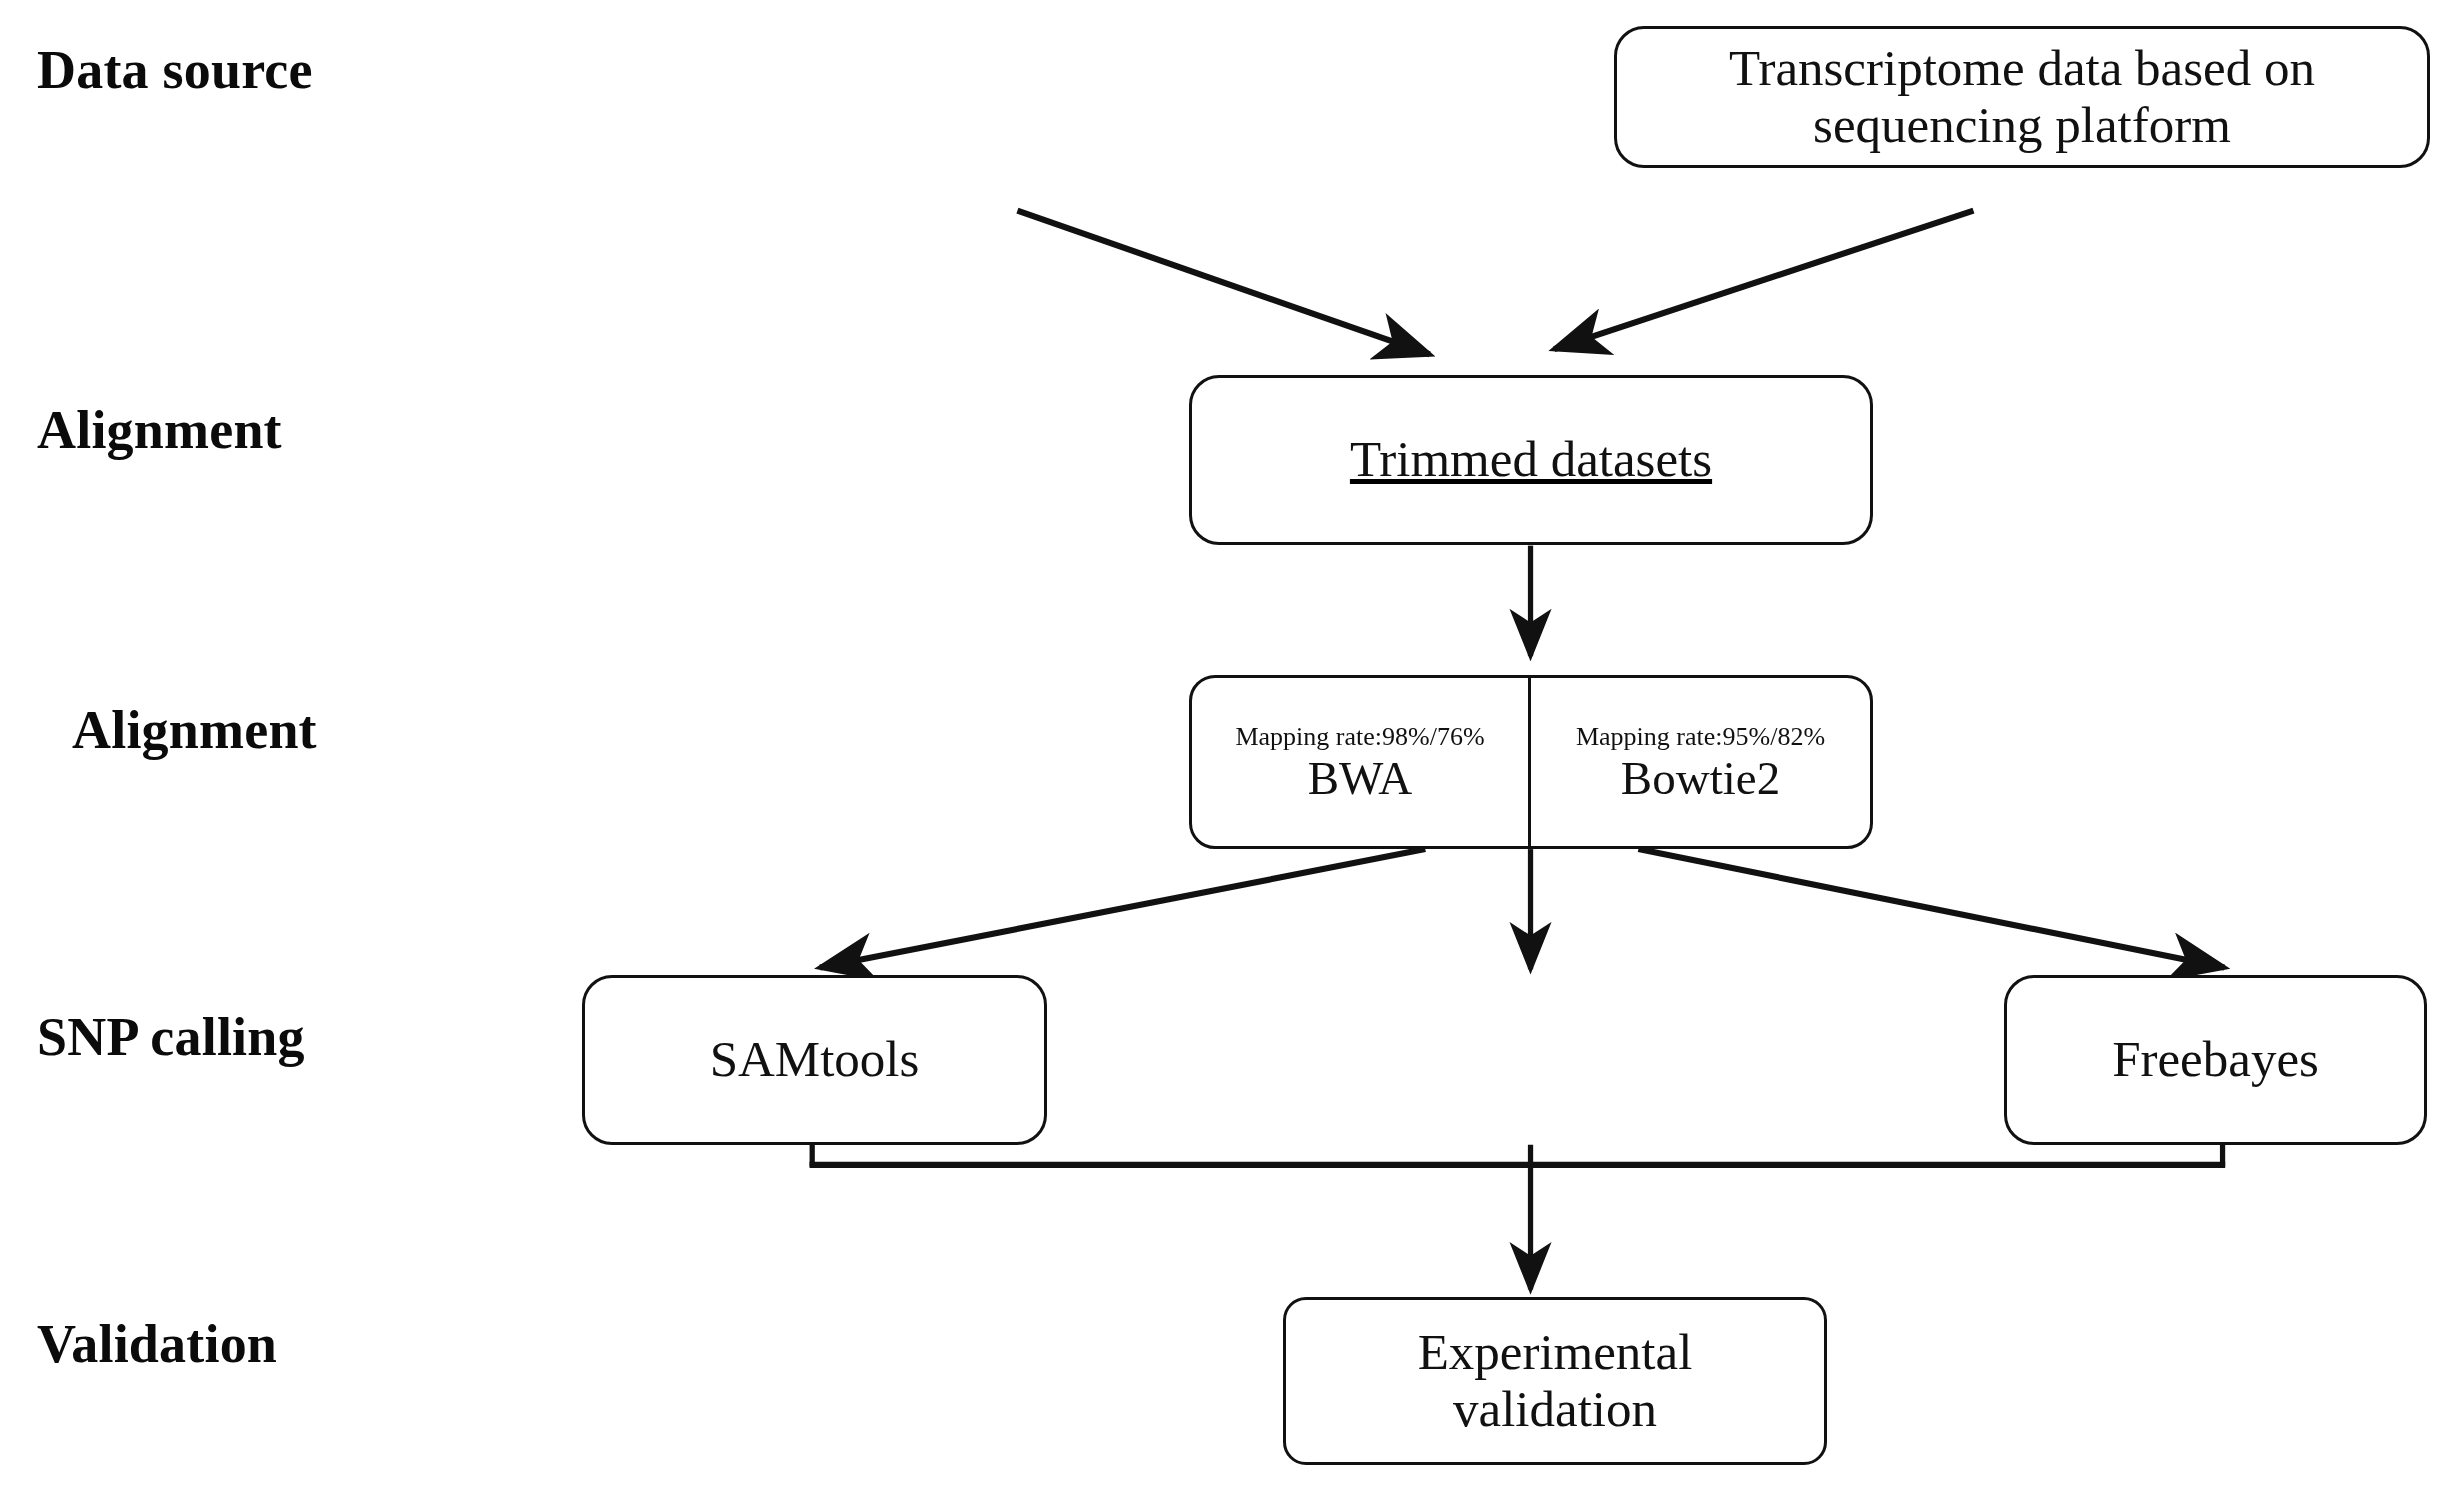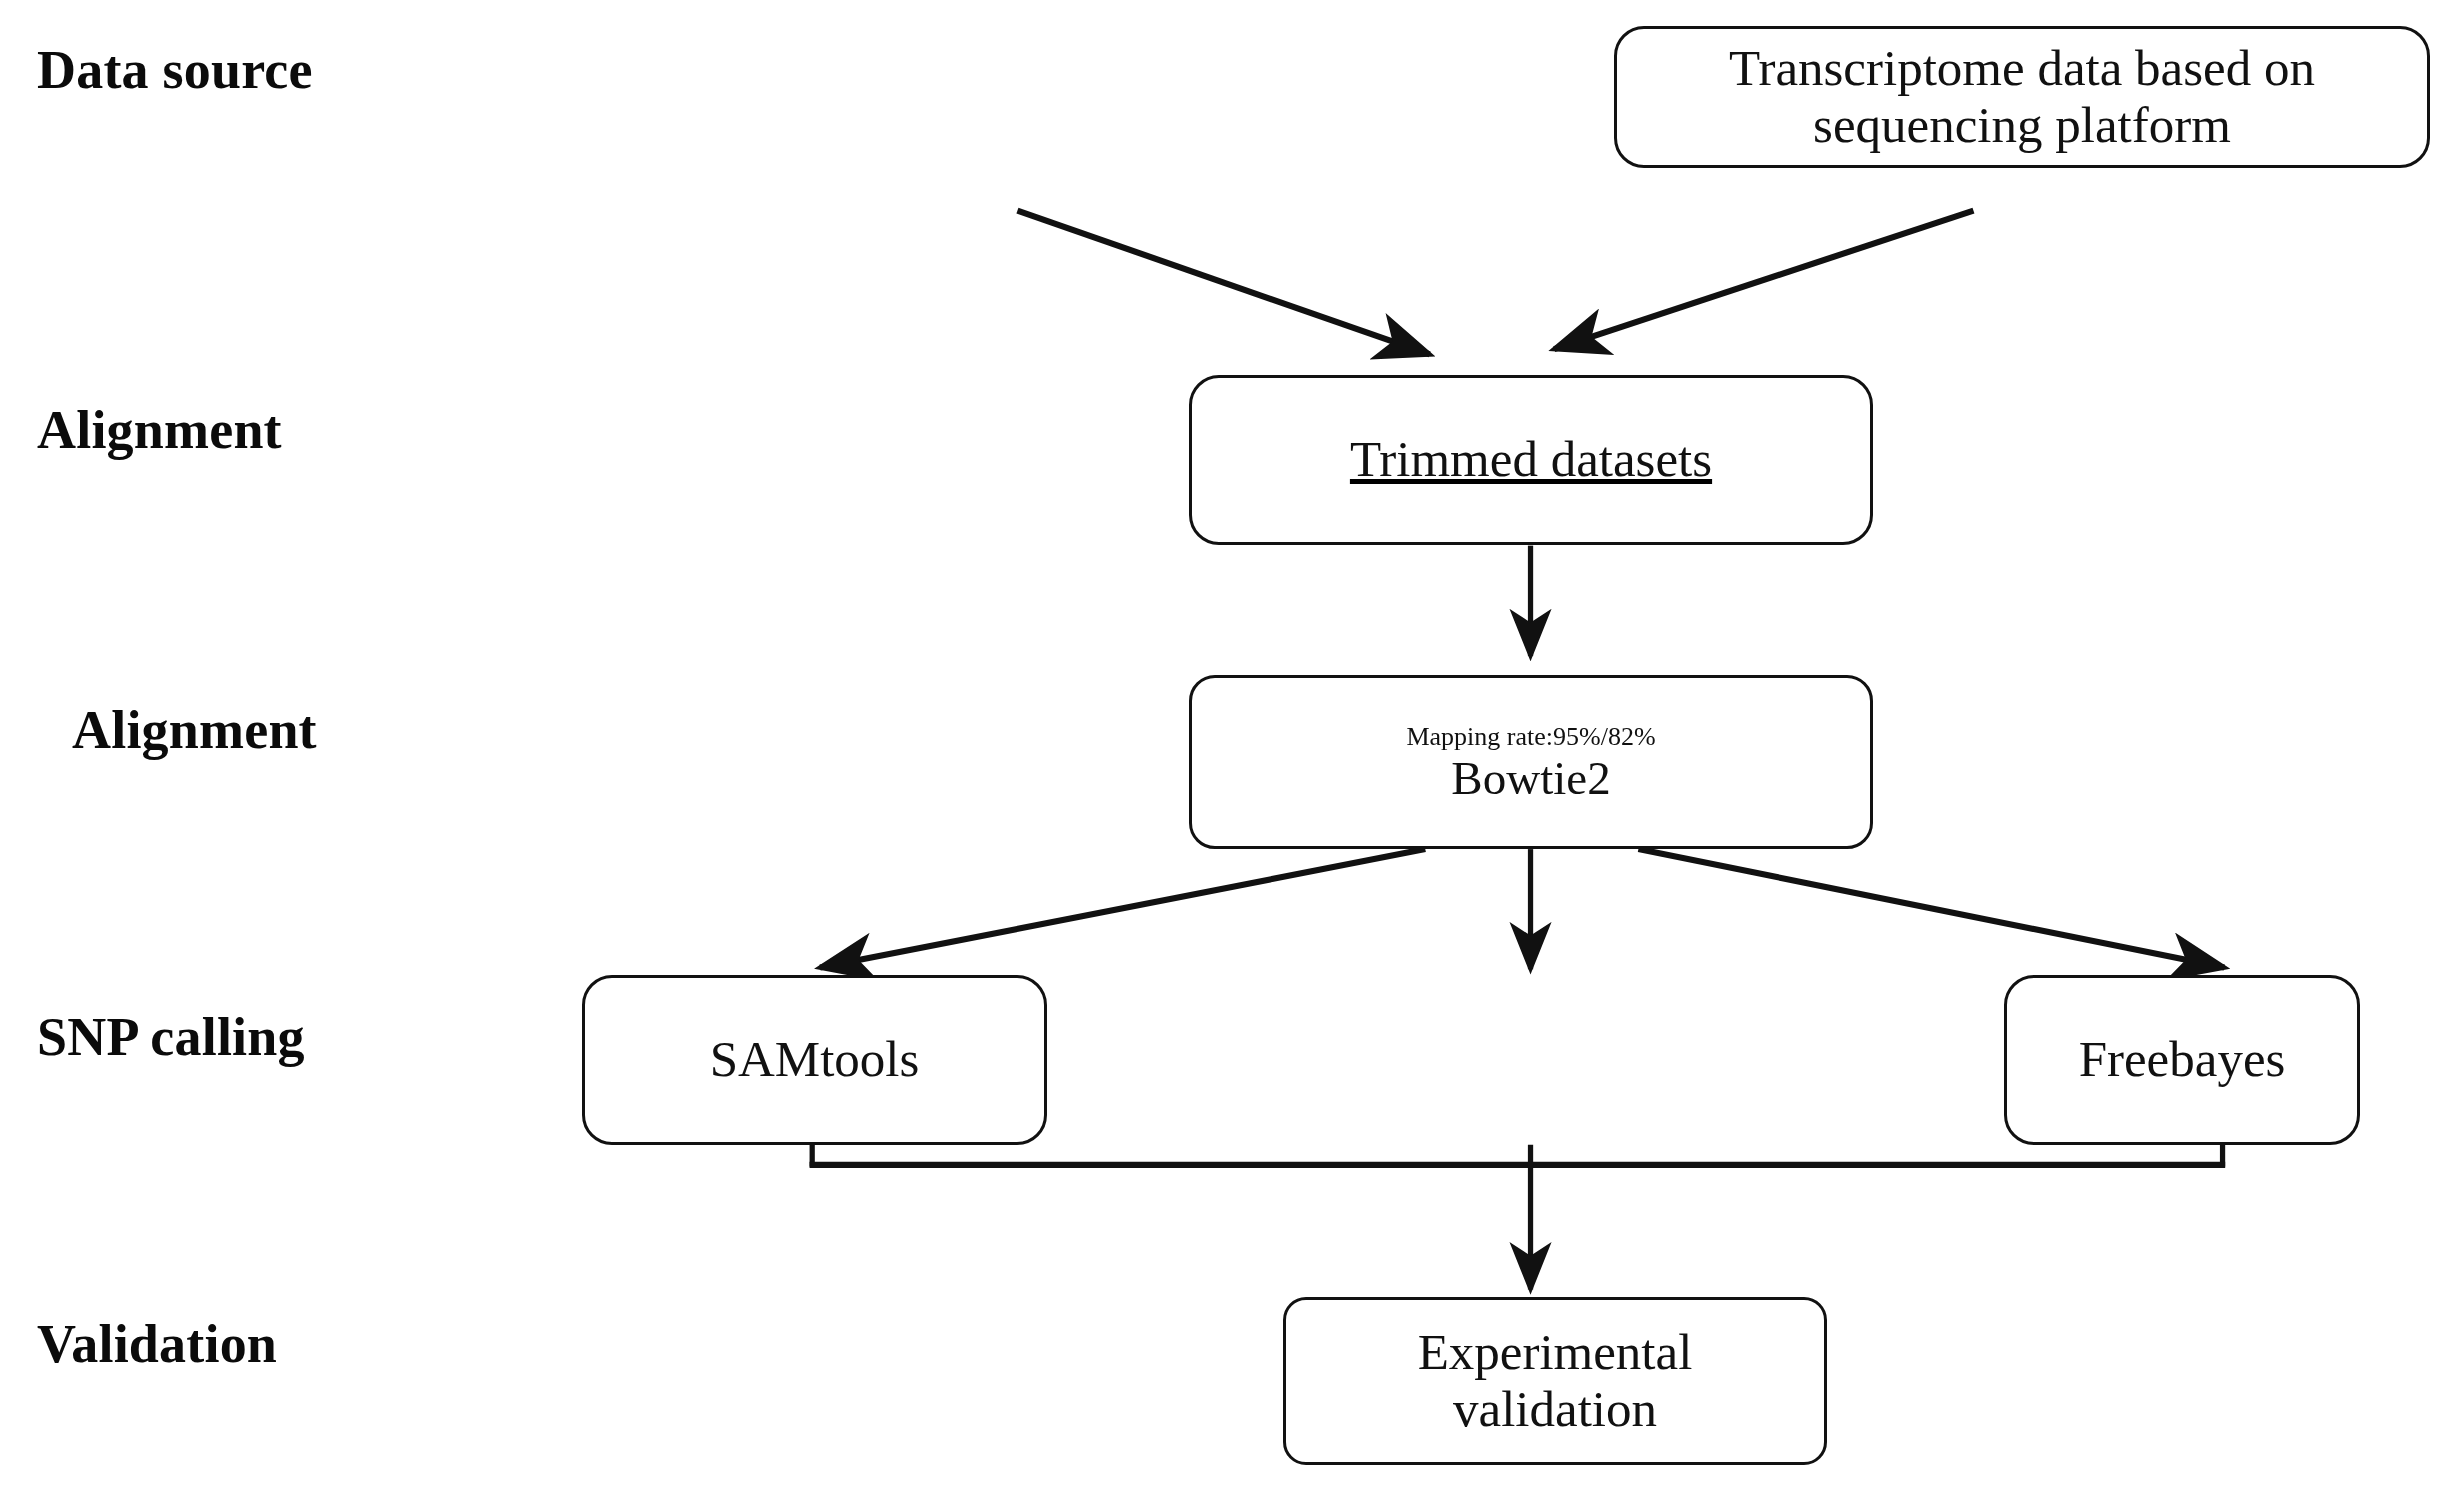--- a/index.html
+++ b/index.html
@@ -137,32 +137,36 @@
   <div class="node" style="left:1614px; top:26px; width:816px; height:142px;">
     <div class="node-text">Transcriptome data based on
 sequencing platform</div>
   </div>
 
   <div class="node" style="left:1189px; top:375px; width:684px; height:170px;text-decoration:underline;">
     <div class="node-text">Trimmed datasets</div>
   </div>
 
   <div class="node split" style="left:1189px; top:675px; width:684px; height:174px;">
+    <div class="half left">
+      <div class="rate">Mapping rate:98%/76%</div>
+      <div class="tool">BWA</div>
+    </div>
     <div class="half right">
       <div class="rate">Mapping rate:95%/82%</div>
       <div class="tool">Bowtie2</div>
     </div>
   </div>
 
   <div class="node" style="left:582px; top:975px; width:465px; height:170px;">
     <div class="node-text">SAMtools</div>
   </div>
 
 
-  <div class="node" style="left:2004px; top:975px; width:356px; height:170px;">
+  <div class="node" style="left:2004px; top:975px; width:423px; height:170px;">
     <div class="node-text">Freebayes</div>
   </div>
 
   <div class="node" style="left:1283px; top:1297px; width:544px; height:168px; border-radius:23px;">
     <div class="node-text">Experimental
 validation</div>
   </div>
 
 </div>
 

